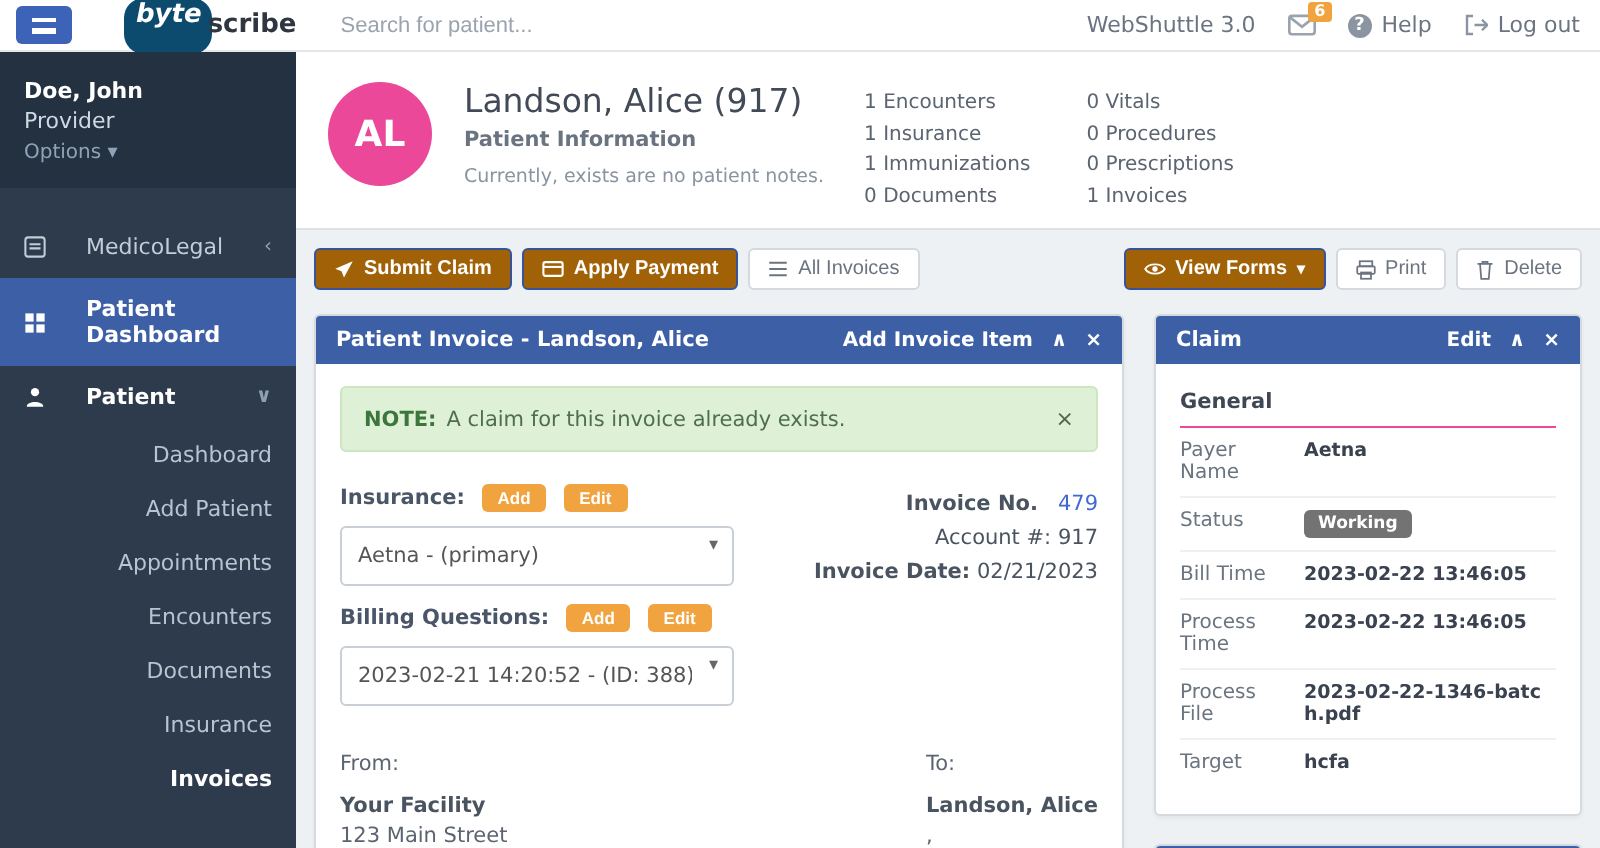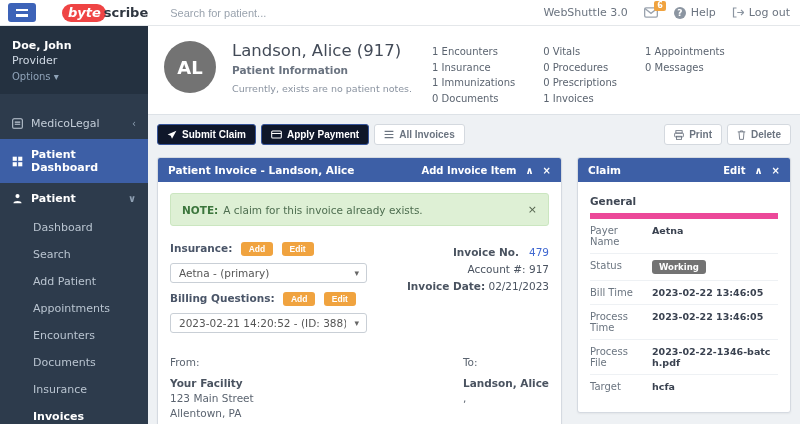--- a/index.html
+++ b/index.html
@@ -5,94 +5,94 @@
   * { margin:0; padding:0; box-sizing:border-box; }
   html,body { width:800px; height:424px; overflow:hidden; background:#eef1f4;
     font-family:"DejaVu Sans","Liberation Sans",sans-serif; font-size:11px; color:#4a5360; }
 
   
   .topbar { height:26px; background:#fff; display:flex; align-items:center; padding:0 10px 0 8px; border-bottom:1px solid #e4e7ea; }
   .hamburger { width:28px; height:19px; background:#3d63b8; border:none; border-radius:3px; display:flex; align-items:center; justify-content:center; cursor:pointer; }
   .hamburger-bars { width:12px; height:8px; border-top:2px solid #fff; border-bottom:2px solid #fff; position:relative; display:block; }
   .hamburger-bars::after { content:""; position:absolute; left:0; right:0; top:3px; height:2px; background:#fff; }
   .logo { margin-left:26px; display:flex; align-items:center; font-weight:bold; font-size:13px; cursor:pointer; }
-  .logo-byte { background:#ef4444; color:#fff; border-radius:10px; padding:1px 5px 2px 6px; font-style:italic; }
+  .logo-byte { background:#0c4a6e; color:#fff; border-radius:10px; padding:1px 5px 12px 6px; font-style:italic; }
   .logo-scribe { color:#2f3640; margin-left:-2px; }
   .search { margin-left:22px; border:none; outline:none; font-size:11px; width:210px; color:#444; background:transparent; }
   .search::placeholder { color:#9aa3ae; }
   .topbar-right { margin-left:auto; display:flex; align-items:center; gap:16px; color:#6b7480; font-size:11px; }
   .mail-wrap { position:relative; cursor:pointer; display:inline-flex; }
   .badge { position:absolute; top:-6px; right:-8px; background:#f0a33f; color:#fff; font-size:8px; font-weight:bold; border-radius:2px; padding:1px 3px; line-height:1; }
   .top-link { display:inline-flex; align-items:center; gap:5px; cursor:pointer; }
   .qicon { width:12px; height:12px; border-radius:50%; background:#8b95a1; color:#fff; font-size:9px; font-weight:bold; display:inline-flex; align-items:center; justify-content:center; }
   .icon { display:inline-flex; color:currentColor; }
 
   
   .shell { display:flex; height:398px; }
 
   
   .sidebar { width:148px; flex-shrink:0; background:#2d3b4c; color:#c3cdd8; overflow:hidden; }
   .user-block { background:#243140; padding:13px 12px 12px; }
   .user-name { color:#fff; font-weight:bold; font-size:11px; }
   .user-role { color:#cfd8e3; font-size:11px; margin-top:2px; }
   .user-options { color:#8fa3b8; font-size:10px; margin-top:4px; cursor:pointer; }
   nav { padding-top:14px; }
-  .nav-item { display:flex; align-items:center; gap:8px; padding:9px 12px; font-size:11px; cursor:pointer; }
+  .nav-item { display:flex; align-items:center; gap:20px; padding:9px 12px; font-size:11px; cursor:pointer;justify-content:flex-end; }
   .nav-item .chev { margin-left:auto; color:#8fa0b3; font-size:10px; }
   .nav-item.active { background:#3d5fa6; color:#fff; font-weight:bold; }
   .subnav .nav-item { padding:7px 12px 7px 33px; color:#b9c4d0; }
   .subnav .nav-item.active-sub { color:#fff; font-weight:bold; background:transparent; }
 
   
   .main { flex:1; overflow:hidden; }
   .patient-header { background:#fff; border-bottom:1px solid #dde2e7; display:flex; padding:15px 14px 12px 16px; height:89px; }
-  .avatar { width:52px; height:52px; border-radius:50%; background:#737373; color:#fff; font-size:18px; font-weight:bold; display:flex; align-items:center; justify-content:center; flex-shrink:0; }
+  .avatar { width:52px; height:52px; border-radius:50%; background:#ec4899; color:#fff; font-size:18px; font-weight:bold; display:flex; align-items:center; justify-content:center; flex-shrink:0; }
   .patient-meta { margin-left:16px; width:200px; }
   .patient-meta h1 { font-size:16.5px; font-weight:400; color:#424a57; }
   .patient-sub { font-size:10.5px; font-weight:bold; color:#6a7380; margin-top:4px; }
   .patient-notes { font-size:9.5px; color:#8a93a0; margin-top:7px; }
   .stats { display:flex; gap:28px; padding-top:3px; font-size:10px; color:#5b6470; }
   .stat { line-height:15.5px; white-space:nowrap; }
 
   .toolbar { display:flex; align-items:center; gap:5px; padding:9px 9px 8px; }
-  .btn { font-size:10px; padding:4px 9px; border-radius:3px; display:inline-flex; align-items:center; gap:5px; cursor:pointer; border:1px solid transparent; white-space:nowrap;font-weight:bold; }
-  .btn-blue { background:#0f172a; color:#fff; border-color:#36549a; font-weight:bold; }
+  .btn { font-size:10px; padding:4px 9px; border-radius:3px; display:inline-flex; align-items:center; gap:5px; cursor:pointer; border:1px solid transparent; white-space:nowrap; }
+  .btn-blue { background:#a16207; color:#fff; border-color:#36549a; font-weight:bold; }
   .btn-light { background:#fff; color:#6b7480; border-color:#d4d9df; }
   .toolbar-right { margin-left:auto; display:flex; gap:5px; }
 
   .content-cols { display:flex; gap:15px; padding:4px 9px 0; align-items:flex-start; }
   .panel { border-radius:3px; overflow:hidden; border:1px solid #d5dae1; background:#fff; box-shadow:0 1px 2px rgba(0,0,0,.05); }
   .panel-header { background:#3d5fa6; color:#fff; padding:6px 10px; font-size:10.5px; font-weight:bold; display:flex; align-items:center; }
   .panel-controls { margin-left:auto; display:flex; align-items:center; gap:9px; }
   .panel-controls .ctrl { cursor:pointer; font-size:10px; }
   .panel-body { padding:11px 12px; font-size:10.5px; }
 
   .invoice-panel { flex:1; }
   .note { background:#def0d5; border:1px solid #cbe6c0; border-radius:3px; padding:9px 11px; display:flex; align-items:center; margin-bottom:12px; font-size:10.5px; color:#4e6e50; }
   .note b { color:#3c763d; margin-right:5px; }
   .note .ctrl { margin-left:auto; color:#55654f; cursor:pointer; font-size:11px; }
 
   .form-meta-row { display:flex;margin-top:16px; }
   .form-col { width:52%; }
   .field-label { font-weight:bold; color:#4a5568; display:inline-block; }
   .btn-mini { background:#f0a33f; border:none; color:#fff; font-size:8.5px; font-weight:bold; border-radius:3px; padding:2px 8px; margin-left:5px; cursor:pointer; }
   .select-wrap { position:relative; margin:7px 0 9px; }
-  .select-wrap select { width:100%; height:20px; font-size:10.5px; color:#555; border:1px solid #c9cfd6; border-radius:3px; padding:2px 20px 2px 8px; background:#fff; appearance:none; -webkit-appearance:none; font-family:inherit; }
+  .select-wrap select { width:100%; height:30px; font-size:10.5px; color:#555; border:1px solid #c9cfd6; border-radius:3px; padding:2px 20px 2px 8px; background:#fff; appearance:none; -webkit-appearance:none; font-family:inherit; }
   .select-wrap::after { content:"▾"; position:absolute; right:8px; top:5px; color:#666; font-size:9px; pointer-events:none; }
   .meta-col { margin-left:auto; text-align:right; line-height:17px; padding-top:2px; }
   .meta-label { font-weight:bold; color:#4a5360; }
   .link { color:#4169d1; cursor:pointer;text-align:right; }
 
   .from-to { display:flex; margin-top:13px; line-height:15px; color:#5b6470; }
   .from-block .strong, .to-block .strong { font-weight:bold; color:#4a5360; }
   .to-block { margin-left:auto; text-align:left; }
 
   .right-col { width:214px; flex-shrink:0; }
   .claim-body { padding:10px 12px 14px; }
-  .claim-section { font-weight:bold; color:#3f4754; font-size:10.5px; padding:3px 0 6px; border-bottom:6px solid #ec4899; }
+  .claim-section { font-weight:bold; color:#3f4754; font-size:10.5px; padding:3px 0 6px; border-bottom:1px solid #ec4899; }
   .claim-row { display:flex; gap:8px; padding:6px 0; border-bottom:1px solid #eef1f4; font-size:10px; }
   .claim-label { width:54px; flex-shrink:0; color:#6b7580; }
   .claim-value { font-weight:bold; color:#3a4250; font-size:9.5px; word-break:break-all; }
   .badge-purple { background:#737373; color:#fff; font-size:8.5px; font-weight:bold; padding:2px 7px; border-radius:3px; display:inline-block; }
 
   .invoices-panel { margin-top:14px; }
 </style>
 </head>
 <body>
 
@@ -171,23 +171,20 @@
             </svg>
         </span>
         <span>Patient</span>
         <span class="chev">∨</span>
       </div>
       <div class="subnav">
         <div class="nav-item">
             <span>Dashboard</span>
           </div>
         <div class="nav-item">
-            <span>Search</span>
-          </div>
-        <div class="nav-item">
             <span>Add Patient</span>
           </div>
         <div class="nav-item">
             <span>Appointments</span>
           </div>
         <div class="nav-item">
             <span>Encounters</span>
           </div>
         <div class="nav-item">
             <span>Documents</span>
@@ -219,24 +216,20 @@
           <div class="stat"><span>1</span> <span>Insurance</span></div>
           <div class="stat"><span>1</span> <span>Immunizations</span></div>
           <div class="stat"><span>0</span> <span>Documents</span></div>
         </div>
         <div class="stat-col">
           <div class="stat"><span>0</span> <span>Vitals</span></div>
           <div class="stat"><span>0</span> <span>Procedures</span></div>
           <div class="stat"><span>0</span> <span>Prescriptions</span></div>
           <div class="stat"><span>1</span> <span>Invoices</span></div>
         </div>
-        <div class="stat-col">
-          <div class="stat"><span>1</span> <span>Appointments</span></div>
-          <div class="stat"><span>0</span> <span>Messages</span></div>
-        </div>
       </div>
     </section>
 
     <section class="toolbar">
       <button class="btn btn-blue">
         <span class="icon">
             <svg width="10" height="10" viewBox="0 0 16 16">
               <path d="M15 1 L1 7 L6 9 L8 14 L15 1 Z" fill="#fff"></path>
             </svg>
           </span>
@@ -253,20 +246,30 @@
       </button>
       <button class="btn btn-light">
         <span class="icon">
             <svg width="10" height="9" viewBox="0 0 16 14">
               <path d="M1 2 H15 M1 7 H15 M1 12 H15" stroke="#6b7480" stroke-width="1.7"></path>
             </svg>
           </span>
         <span>All Invoices</span>
       </button>
       <div class="toolbar-right">
+        <button class="btn btn-blue">
+          <span class="icon">
+              <svg width="11" height="9" viewBox="0 0 18 12">
+                <path d="M1 6 C4 1 14 1 17 6 C14 11 4 11 1 6 Z" fill="none" stroke="#fff" stroke-width="1.5"></path>
+                <circle cx="9" cy="6" r="2.2" fill="#fff"></circle>
+              </svg>
+            </span>
+          <span>View Forms</span>
+          <span style="font-size:8px;">▾</span>
+        </button>
         <button class="btn btn-light">
           <span class="icon">
               <svg width="10" height="10" viewBox="0 0 16 16">
                 <rect x="3" y="1" width="10" height="4" fill="none" stroke="#6b7480" stroke-width="1.4"></rect>
                 <rect x="1" y="5" width="14" height="6" rx="1" fill="none" stroke="#6b7480" stroke-width="1.4"></rect>
                 <rect x="4" y="10" width="8" height="5" fill="none" stroke="#6b7480" stroke-width="1.4"></rect>
               </svg>
             </span>
           <span>Print</span>
         </button>

